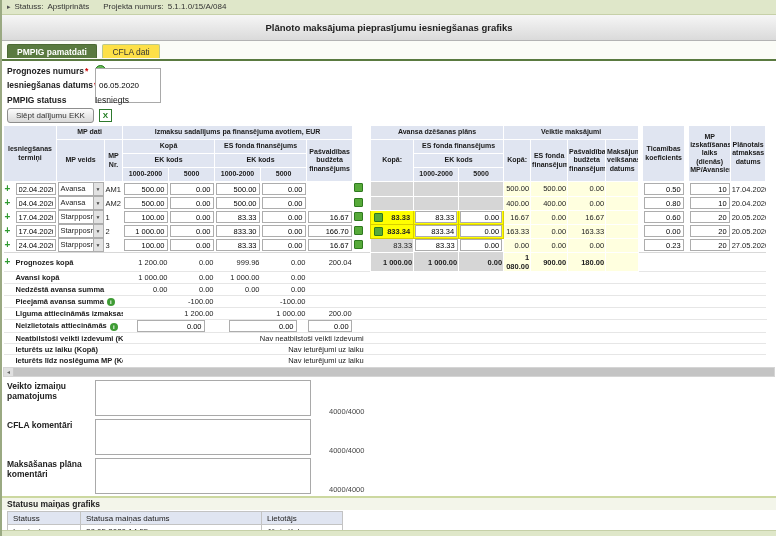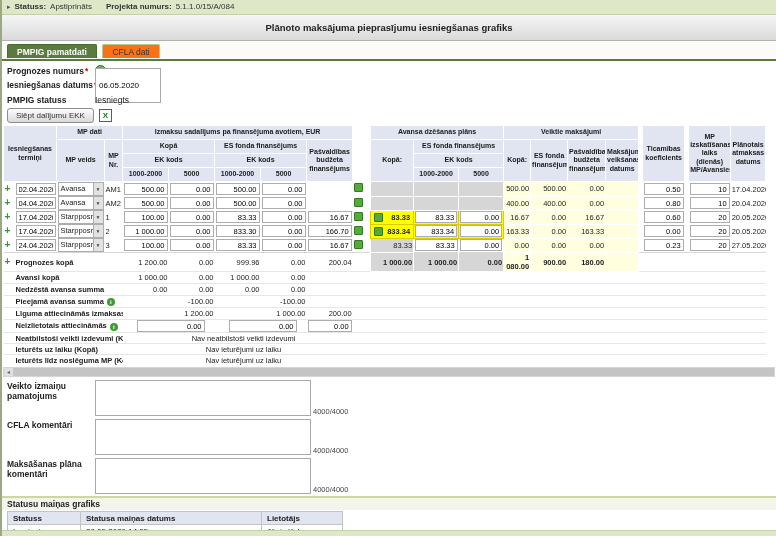--- a/index.html
+++ b/index.html
@@ -4,30 +4,30 @@
 <style>
   html,body{margin:0;padding:0;}
   body{
     width:776px;height:536px;overflow:hidden;position:relative;
     font-family:"Liberation Sans",sans-serif;font-size:9px;color:#222;
     background:#fff;border-left:2px solid #9aa982;box-sizing:border-box;
   }
   
   .topbar{background:#dfe7c9;border-bottom:1px solid #c6d0a8;height:14px;line-height:14px;
     font-size:8px;color:#333;padding:0 5px;display:flex;gap:4px;align-items:center;}
-  .topbar b{font-weight:bold;}
+  .topbar b{font-weight:normal;}
   .tri{font-size:7px;color:#555;cursor:pointer;}
   .titlebar{background:linear-gradient(#f6f6f6,#dadada);border-bottom:1px solid #b3b3b3;
     height:25px;line-height:25px;text-align:center;font-weight:bold;font-size:9.5px;color:#222;}
   
   .tabstrip{padding:3px 5px 0 5px;border-bottom:2px solid #5a7a40;height:15px;background:#fbfcf7;}
   .tab{display:inline-block;padding:2px 9px 1px 9px;font-size:8.5px;border-radius:2px 2px 0 0;
     margin-right:3px;cursor:pointer;vertical-align:bottom;}
   .tab.active{background:#5a7a40;color:#fff;font-weight:bold;border:1px solid #4c6a34;border-bottom:none;}
-  .tab.idle{background:#f97316;color:#333;border:1px solid #b9c88e;border-bottom:none;}
+  .tab.idle{background:#fde047;color:#333;border:1px solid #b9c88e;border-bottom:none;}
   
   .form{padding:3px 0 2px 5px;}
   .frow{display:flex;align-items:center;height:13px;}
   .frow.tall{height:16px;}
   .flabel{width:88px;font-weight:bold;font-size:8.5px;white-space:nowrap;}
   .req{color:#c00;font-weight:bold;margin-left:1px;}
   .fval{font-size:8.5px;display:flex;align-items:center;gap:3px;}
   .dateinput{width:58px;height:13px;border:1px solid #a9a9a9;font-size:8px;padding:10px 3px;font-family:inherit;}
   .gcirc{display:inline-block;width:9px;height:9px;border-radius:50%;background:#3f9c35;
     border:1px solid #2d7a24;box-shadow:inset 0 0 0 1.5px #6cc05e;}
@@ -63,38 +63,38 @@
   td.gy{background:#d6d6d6;border:1px solid #fff;text-align:right;padding:0 3px;font-size:7.5px;}
   td.yl{background:#ffff00;border:1px solid #d9cf00;}
   .akopa{display:flex;justify-content:space-between;align-items:center;padding:0 2px;font-weight:bold;font-size:7.5px;}
   td.pdate{font-size:7.5px;text-align:right;padding-right:3px;}
   tr.trow td{border-top:1px solid #d8d8d8;}
   td.slabel{font-weight:bold;font-size:7.5px;text-align:left;white-space:nowrap;padding-left:3px;}
   td.sval{text-align:right;padding-right:4px;font-size:7.5px;}
   td.svalb{text-align:right;padding-right:4px;font-size:7.5px;font-weight:bold;}
   tr.srow td{border-top:1px solid #e6e6e6;height:11px;}
   tr.navrow td{border-top:1px solid #e6e6e6;height:10px;}
-  td.navtext{font-size:7.5px;text-align:center;padding-left:4px;}
+  td.navtext{font-size:7.5px;text-align:right;padding-left:4px;}
   
   .hscroll{height:8px;background:#efefef;border:1px solid #d5d5d5;margin:2px 1px 0 1px;display:flex;}
   .sarr{width:9px;background:#e0e0e0;border-right:1px solid #c8c8c8;font-size:5px;color:#666;
     display:flex;align-items:center;justify-content:center;}
   .sarr::before{content:"◄";}
   .sthumb{flex:1;background:#c4c4c4;margin:0;}
   
   .tarow{display:flex;margin:3px 0 0 5px;}
   .talabel{width:88px;font-weight:bold;font-size:8.5px;padding-top:1px;}
   .tabox{width:210px;height:30px;border:1px solid #a9a9a9;resize:none;font-family:inherit;font-size:8px;}
-  .tacount{font-size:7.5px;color:#444;align-self:flex-end;margin-left:2px;}
+  .tacount{font-size:7.5px;color:#444;align-self:flex-end;margin-left:18px;}
   
   .gline{border-top:2px solid #ccd8a0;margin-top:2px;}
   .secbar{font-weight:bold;font-size:8.5px;padding:1px 0 1px 5px;background:#f3f5ea;}
   table.stable{border-collapse:collapse;margin:1px 0 1px 5px;font-size:8px;}
   table.stable td{border:1px solid #c3c3c3;padding:1px 5px;height:10px;}
-  table.stable tr.sh td{background:#e0e5f1;font-weight:bold;}
+  table.stable tr.sh td{background:#e0e5f1;font-weight:normal;}
   .strip{position:absolute;left:0;right:0;bottom:0;height:5px;background:#dfe7c9;border-top:1px solid #c6d0a8;}
 </style>
 </head>
 <body>
 
 <div class="topbar">
   <span class="tri">▸</span>
   <b>Statuss:</b>
   <span>Apstiprināts</span>
   <span style="width:6px"></span>

